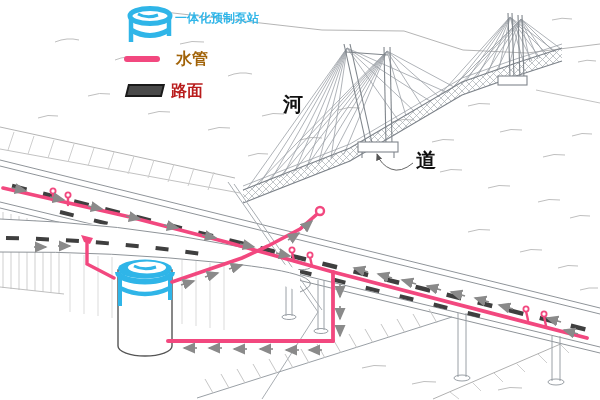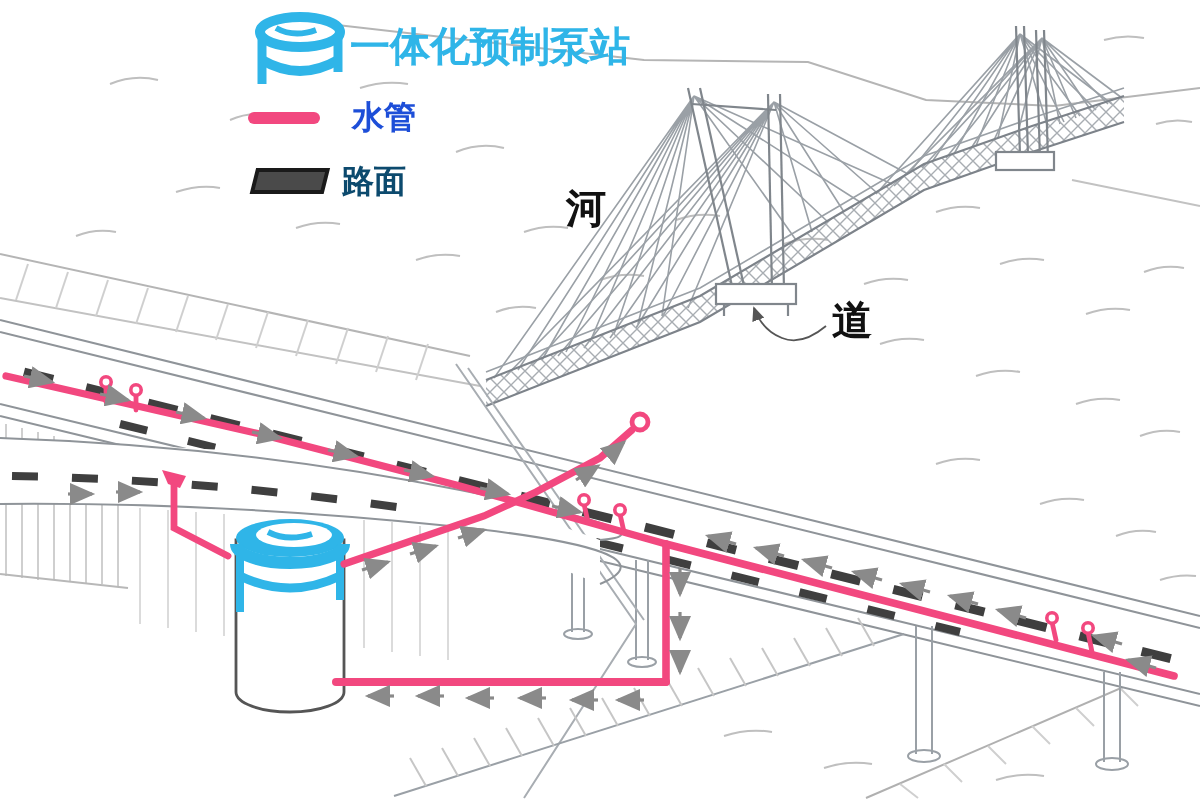--- a/index.html
+++ b/index.html
@@ -1,22 +1,22 @@
 <!DOCTYPE html>
 <html><head>
 <meta charset="utf-8">
 <style>
   html,body{margin:0;padding:0;background:#fff;}
   #stage{position:relative;width:600px;height:400px;background:#fff;overflow:hidden;
          font-family:"Liberation Sans",sans-serif;}
   #stage svg{position:absolute;left:0;top:0;}
   .lbl{position:absolute;font-weight:bold;color:#111;white-space:nowrap;}
-  .legend-t1{left:175px;top:10px;font-size:20px;color:#2fb5e8;}
-  .legend-t2{left:176px;top:49px;font-size:16px;color:#1d4ed8;}
-  .legend-t3{left:171px;top:81px;font-size:16px;color:#0c4a6e;}
+  .legend-t1{left:175px;top:10px;font-size:12px;color:#2fb5e8;}
+  .legend-t2{left:176px;top:49px;font-size:16px;color:#a16207;}
+  .legend-t3{left:171px;top:81px;font-size:16px;color:#b91c1c;}
   .lbl-river{left:283px;top:91px;font-size:20px;}
   .lbl-channel{left:416px;top:147px;font-size:20px;}
   .lbl-pump{left:108px;top:357px;font-size:17px;letter-spacing:1px;}
 </style>
 </head>
 <body>
 
 <div id="stage">
 
 <svg width="600" height="400" viewBox="0 0 600 400">

